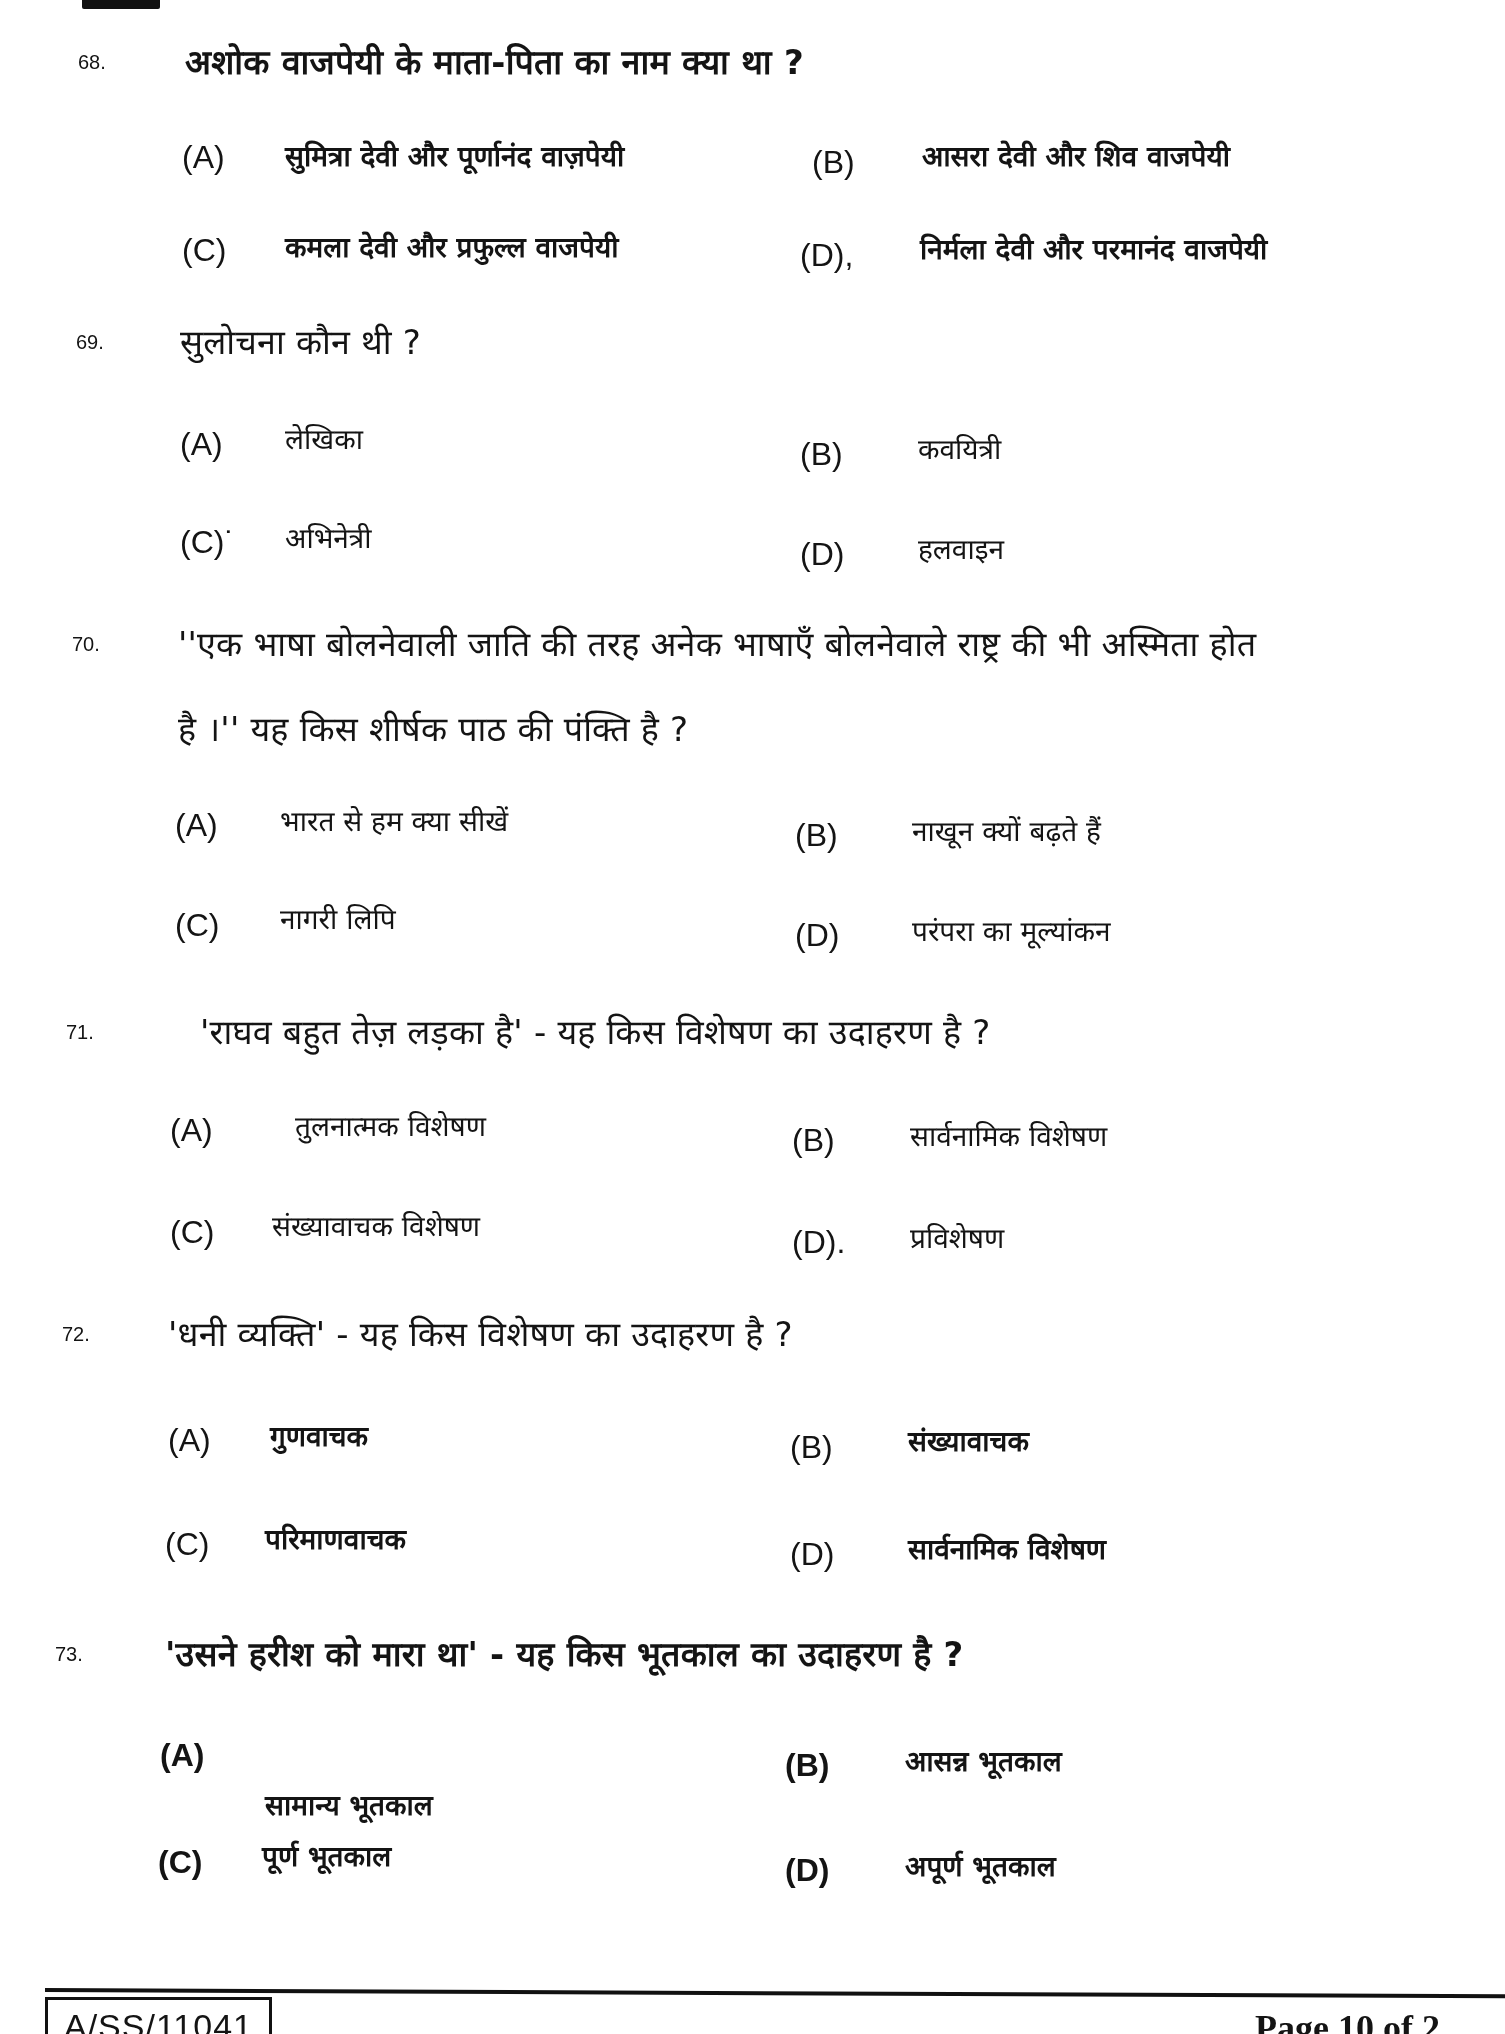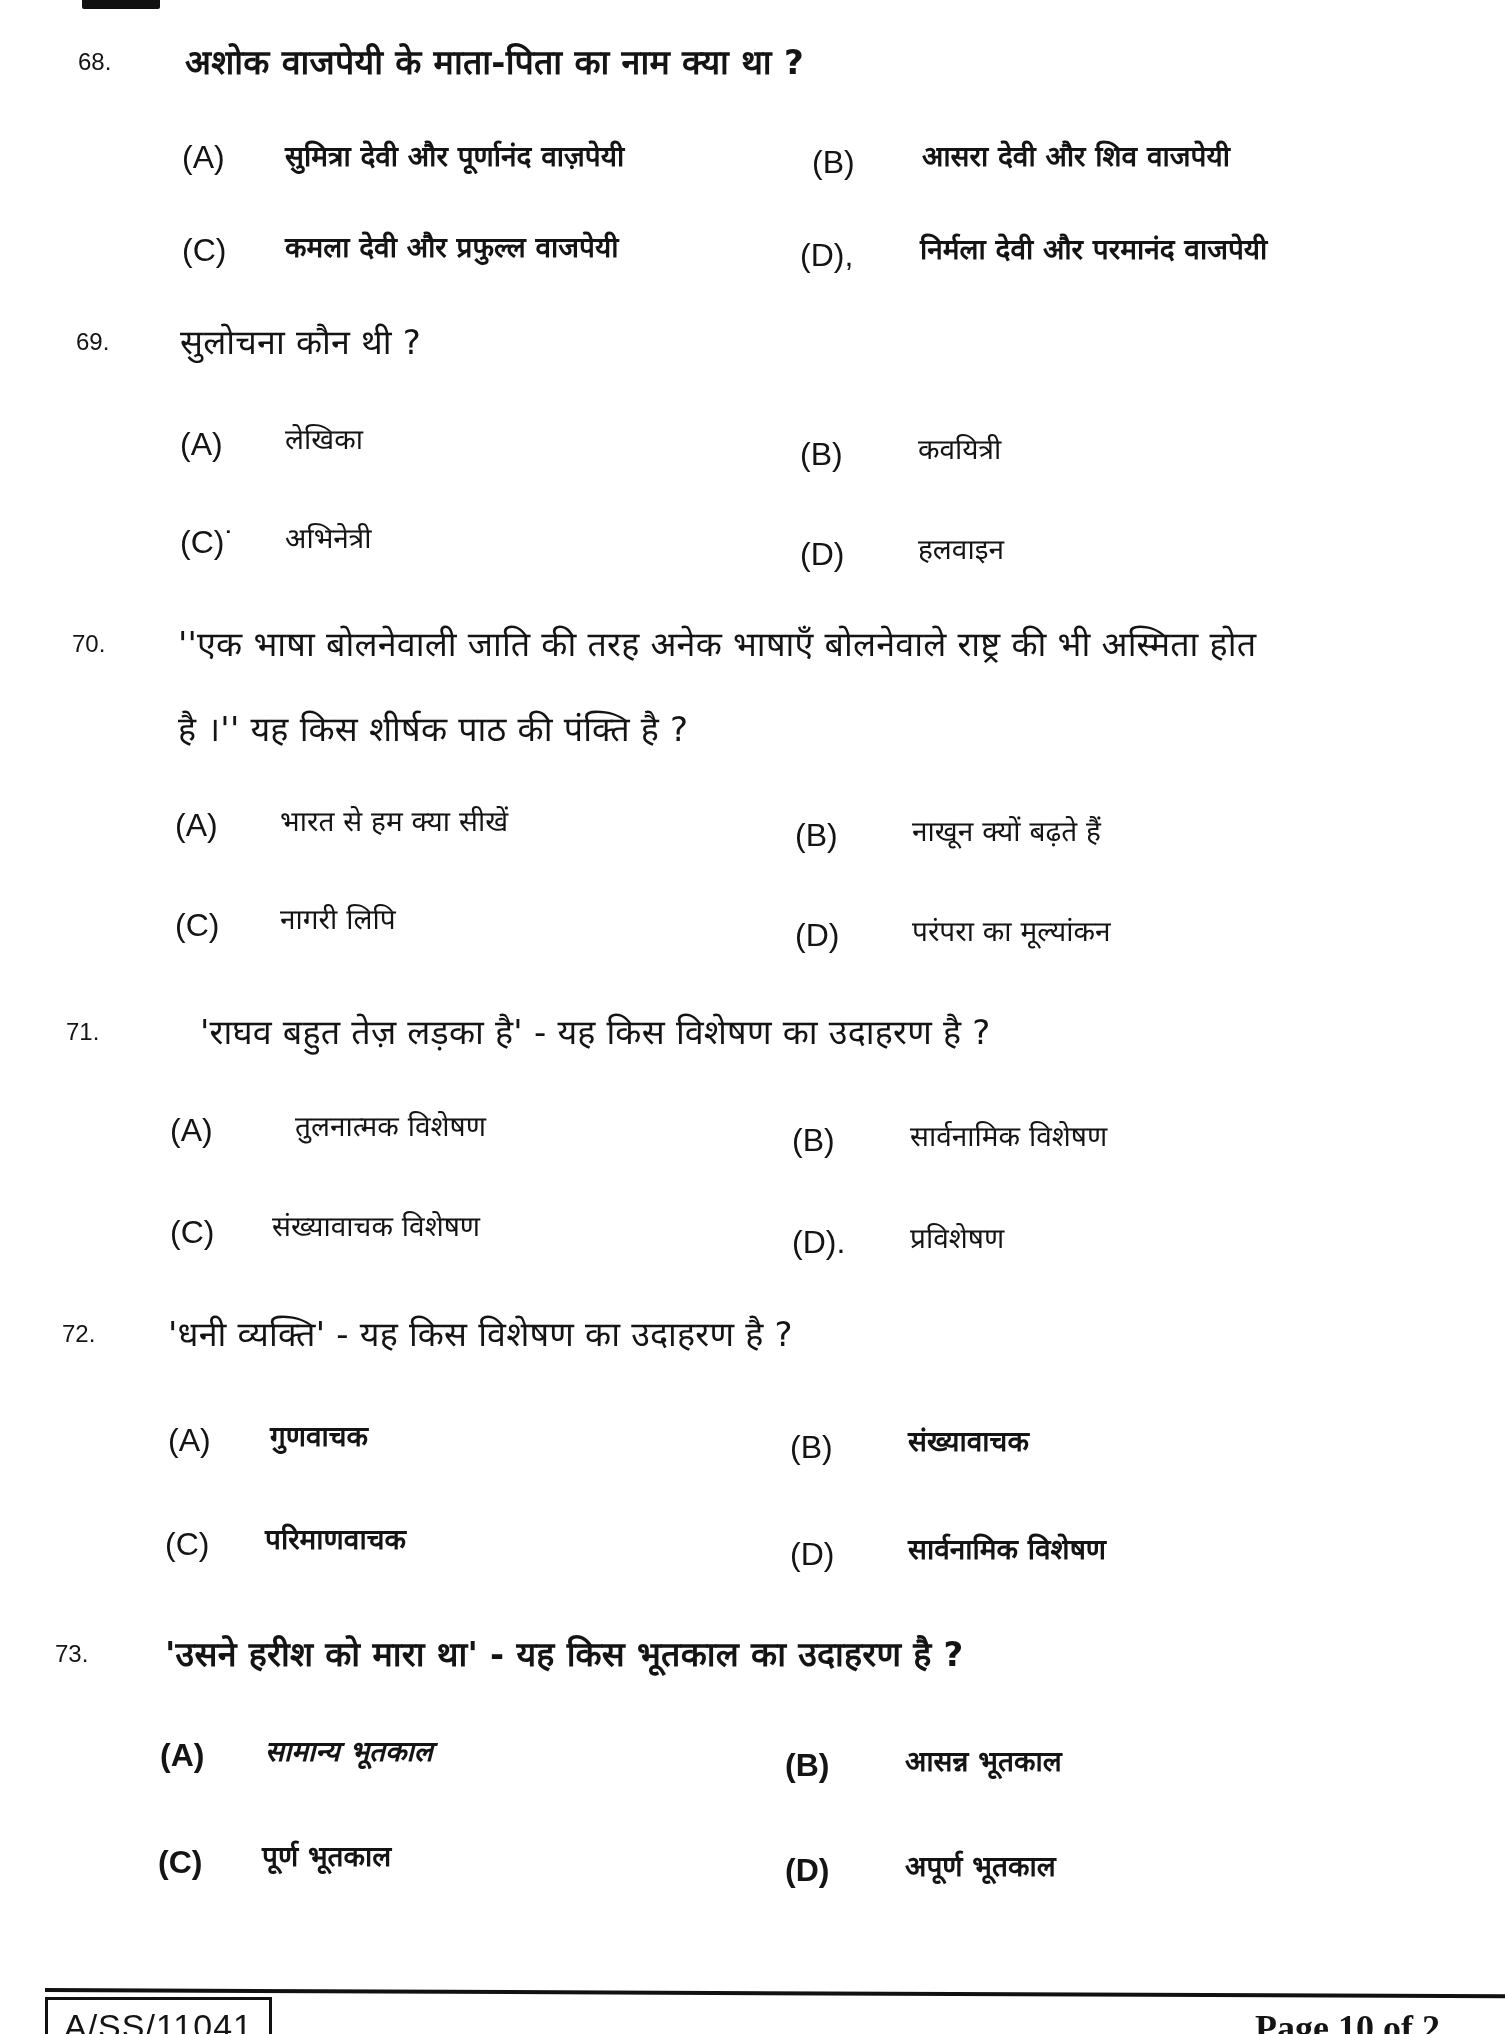--- a/index.html
+++ b/index.html
@@ -29,21 +29,21 @@
     position: absolute;
     white-space: nowrap;
     font-size: 34px;
     line-height: 44px;
     font-weight: bold;
     letter-spacing: 0.2px;
   }
   .q-num {
     position: absolute;
     font-family: "Liberation Sans", sans-serif;
-    font-size: 24px;
+    font-size: 20px;
     line-height: 44px;
     font-weight: normal;
   }
   .opt-label {
     position: absolute;
     font-family: "Liberation Sans", sans-serif;
     font-size: 32px;
     line-height: 44px;
     white-space: nowrap;
   }
@@ -169,21 +169,21 @@
   <span class="opt-text" style="left:265px; top:1518px;">परिमाणवाचक</span>
   <span class="opt-label" style="left:790px; top:1532px;">(D)</span>
   <span class="opt-text" style="left:908px; top:1528px;">सार्वनामिक विशेषण</span>
 </div>
 
 <div class="q-block">
   <span class="q-num" style="left:55px; top:1632px;">73.</span>
   <span class="q-line" style="left:165px; top:1632px;">'उसने हरीश को मारा था' - यह किस भूतकाल का उदाहरण है ?</span>
 
   <span class="opt-label" style="left:160px; top:1733px; font-weight:bold;">(A)</span>
-  <span class="opt-text" style="left:265px; top:1730px;font-style:italic;">सामान्य भूतकाल</span>
+  <span class="opt-text" style="left:265px; top:1784px;">सामान्य भूतकाल</span>
   <span class="opt-label" style="left:785px; top:1743px; font-weight:bold;">(B)</span>
   <span class="opt-text" style="left:905px; top:1740px;">आसन्न भूतकाल</span>
 
   <span class="opt-label" style="left:158px; top:1840px; font-weight:bold;">(C)</span>
   <span class="opt-text" style="left:262px; top:1835px;">पूर्ण भूतकाल</span>
   <span class="opt-label" style="left:785px; top:1848px; font-weight:bold;">(D)</span>
   <span class="opt-text" style="left:905px; top:1845px;">अपूर्ण भूतकाल</span>
 </div>
 
 <div class="footer-rule"></div>

